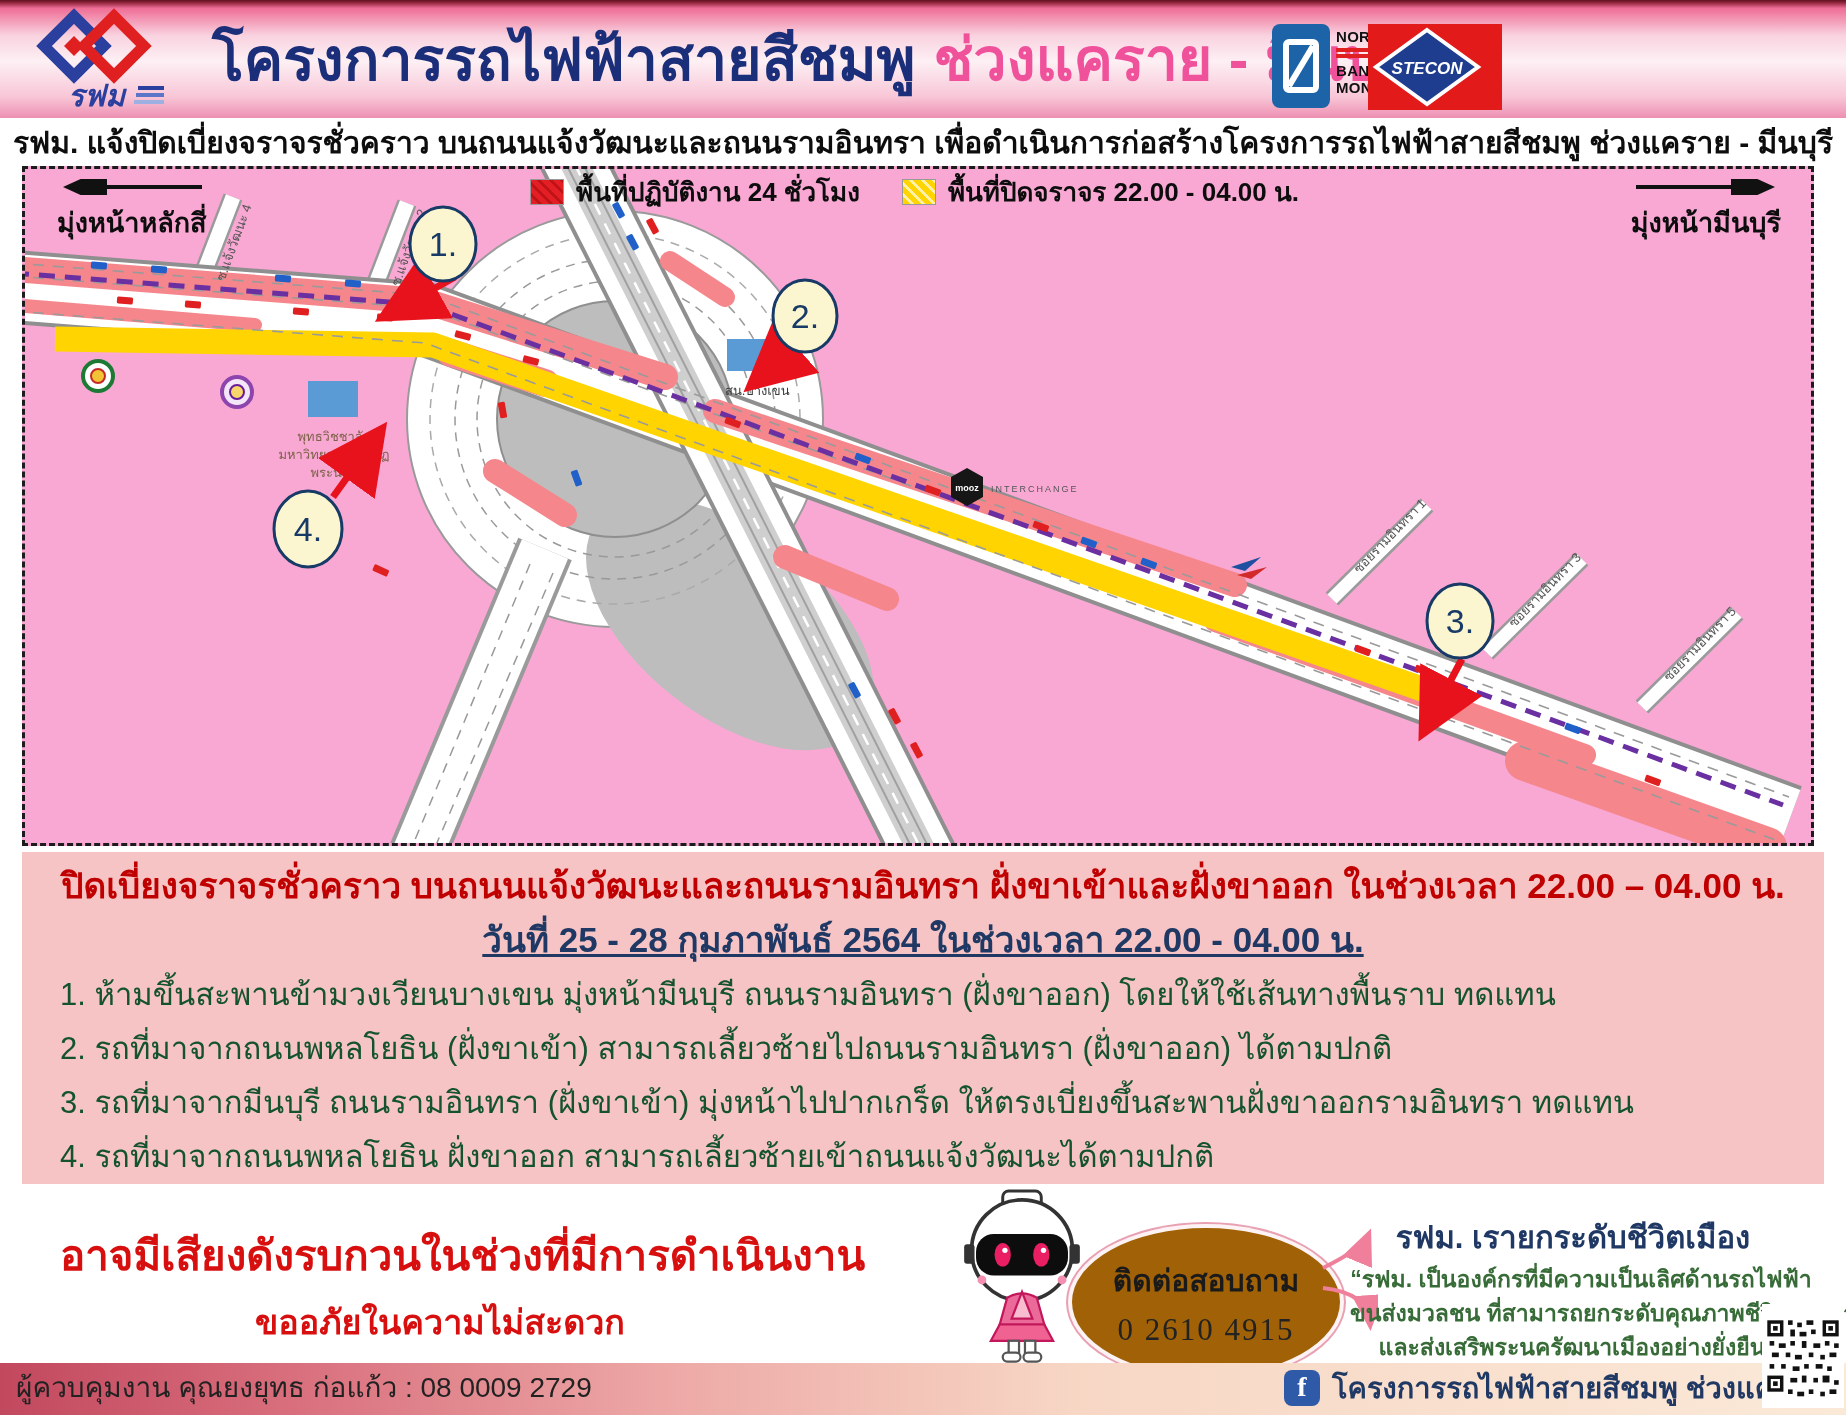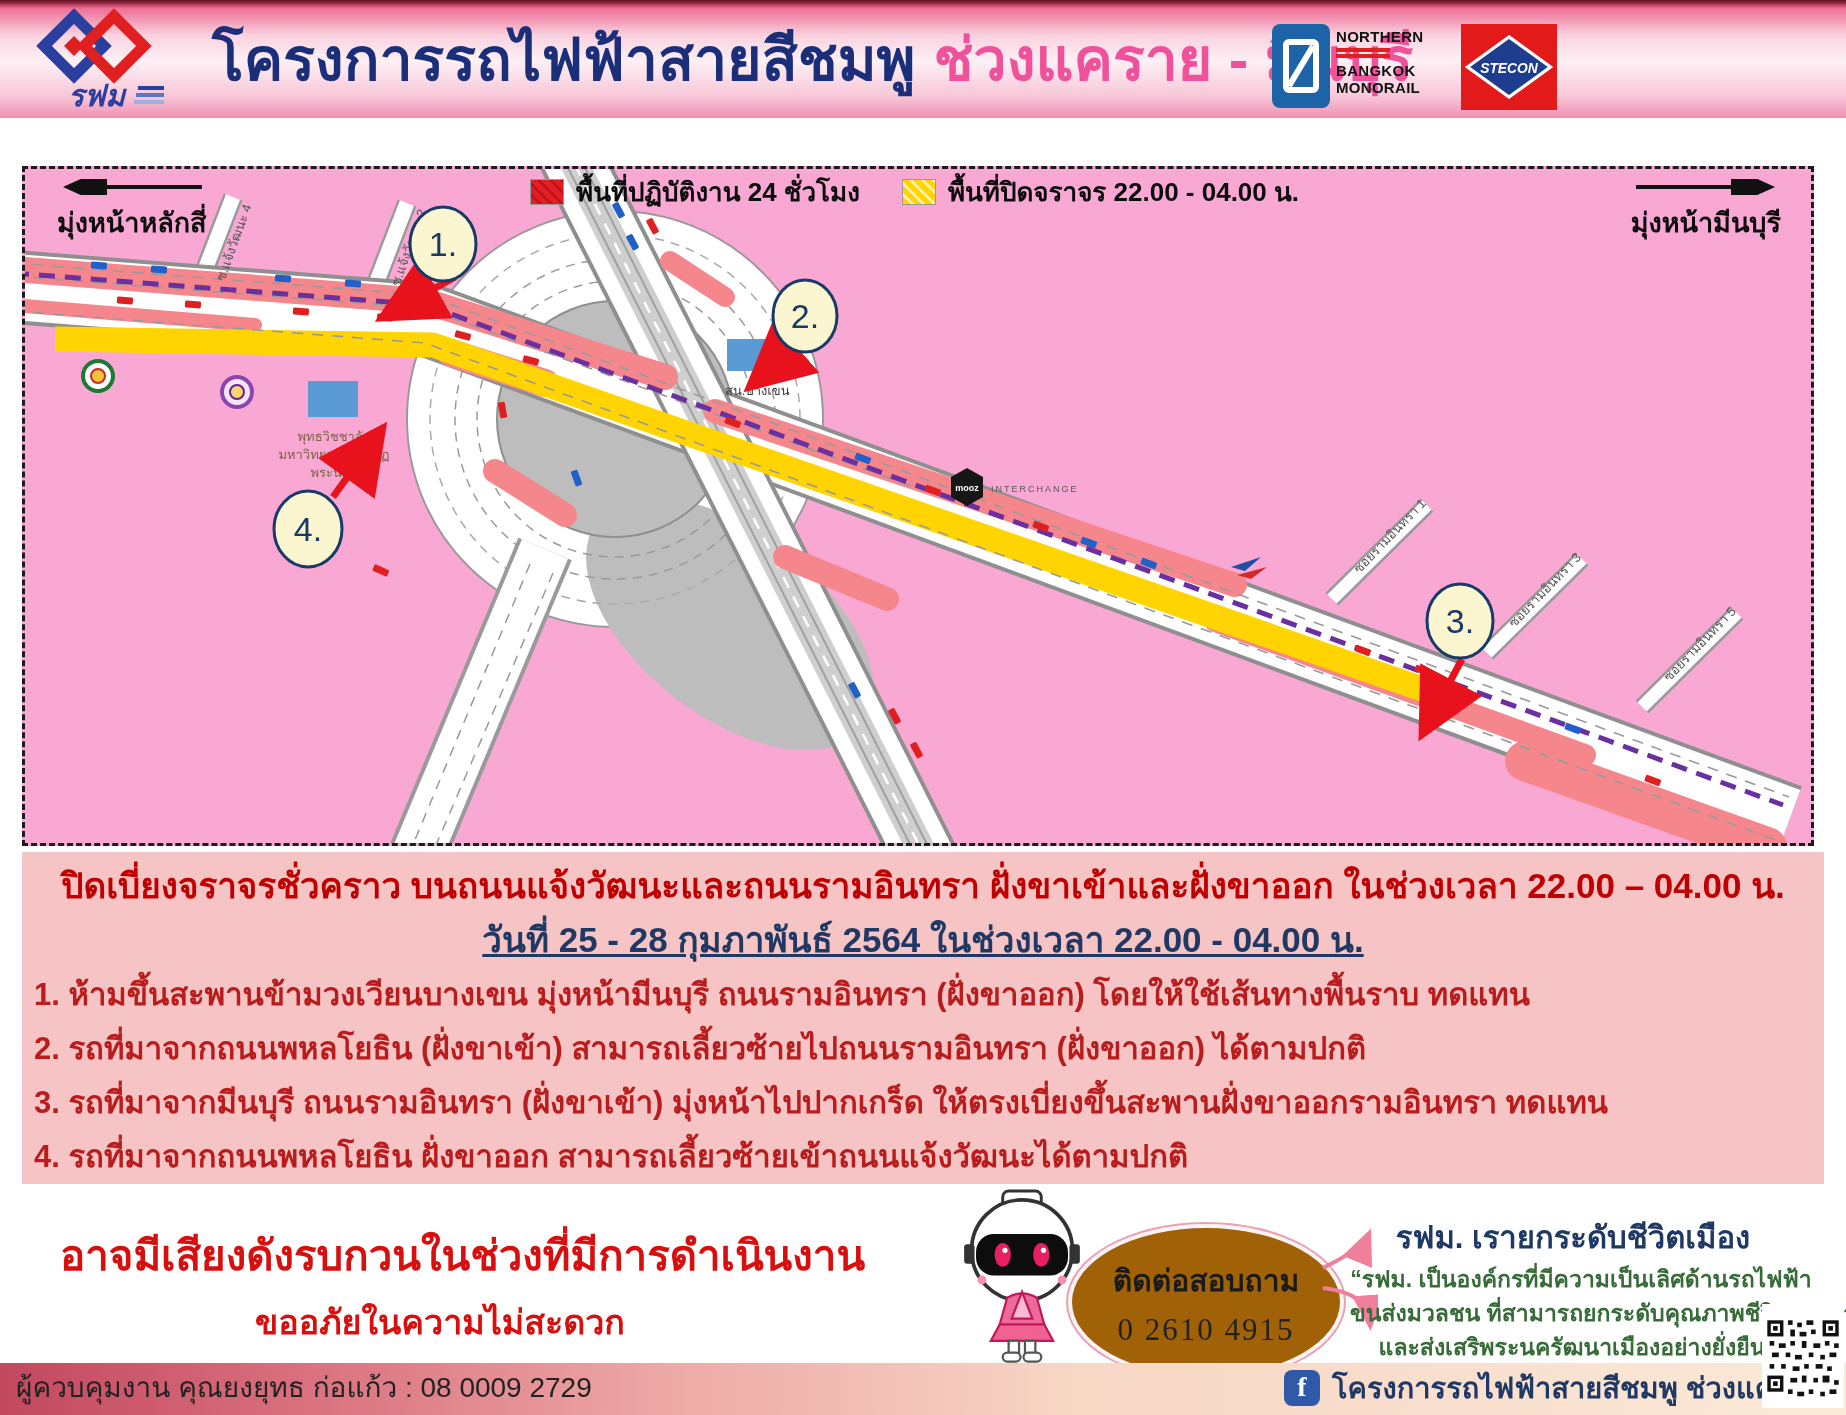--- a/index.html
+++ b/index.html
@@ -13,22 +13,22 @@
   .header-title { position:absolute; left:212px; top:10px; width:1050px; white-space:nowrap;
     font-size:59px; font-weight:bold; line-height:100px; }
   .title-main { color:#1b2e7a; }
   .title-section { color:#f0519b; margin-left:18px; }
   .nbm-logo { position:absolute; left:1272px; top:24px; display:flex; gap:6px; }
   .nbm-square { width:58px; height:84px; }
   .nbm-text { padding-top:4px; }
   .nbm-line { font-size:15px; font-weight:bold; color:#111; line-height:17px; letter-spacing:.3px; }
   .nbm-bars { width:54px; margin:3px 0 4px 0; }
   .nbm-bar { height:4px; background:#e02020; margin-bottom:2px; }
-  .stecon-logo { position:absolute; left:1461px; top:24px; width:96px; height:86px; background:#e21a1a;
-    display:flex; align-items:center; justify-content:center; }
+  .stecon-logo { position:absolute; left:1368px; top:24px; width:134px; height:86px; background:#e21a1a;
+    display:flex; align-items:center; }
 
   
   .subtitle { position:absolute; left:0; top:120px; width:1846px; height:46px; text-align:center;
     font-size:30px; font-weight:bold; color:#0d0d0d; line-height:46px; white-space:nowrap; }
 
   
   .map-box { position:absolute; left:22px; top:166px; width:1792px; height:680px;
     border:3px dashed #1c1c1c; background:#f9a8d4; }
   .legend { position:absolute; left:505px; top:2px; display:flex; gap:42px; z-index:5; }
   .legend-item { display:flex; align-items:center; gap:12px; }
@@ -39,21 +39,21 @@
   .dir { position:absolute; top:10px; z-index:5; }
   .dir-left { left:32px; }
   .dir-right { right:30px; text-align:right; }
   .dir-label { font-size:27px; font-weight:bold; color:#0d0d0d; margin-top:2px; white-space:nowrap; }
   .map-svg { position:absolute; left:0; top:0; width:100%; height:100%; }
 
   
   .pink-box { position:absolute; left:22px; top:852px; width:1802px; height:332px; background:#f6c4c4; padding-top:8px; }
   .headline { text-align:center; font-size:35px; font-weight:bold; color:#c00000; line-height:52px; white-space:nowrap; }
   .dateline { text-align:center; font-size:35px; font-weight:bold; color:#1f3864; text-decoration:underline; line-height:56px; white-space:nowrap; }
-  .item { font-size:31px; font-weight:bold; color:#b91c1c; line-height:54px; padding-left:12px; white-space:nowrap; }
+  .item { font-size:31px; font-weight:normal; color:#14532d; line-height:54px; padding-left:38px; white-space:nowrap; }
 
   
   .notice1 { position:absolute; left:60px; top:1222px; width:760px; text-align:center;
     font-size:42px; font-weight:bold; color:#d80f0f; white-space:nowrap; }
   .notice2 { position:absolute; left:60px; top:1295px; width:760px; text-align:center;
     font-size:34px; font-weight:bold; color:#d80f0f; white-space:nowrap; }
 
   
   .mascot { position:absolute; left:932px; top:1188px; }
   .contact { position:absolute; left:1072px; top:1228px; width:268px; height:148px;
@@ -116,20 +116,21 @@
       </div>
     </div>
     <div class="stecon-logo">
       <svg width="118" height="86" viewBox="0 0 118 86">
         <polygon points="59,6 110,43 59,80 8,43" fill="#1e3d8f" stroke="#fff" stroke-width="4"></polygon>
         <text x="59" y="50" font-size="17" font-weight="bold" font-style="italic" fill="#fff" text-anchor="middle">STECON</text>
       </svg>
     </div>
   </div>
 
+  <div class="subtitle">รฟม. แจ้งปิดเบี่ยงจราจรชั่วคราว บนถนนแจ้งวัฒนะและถนนรามอินทรา  เพื่อดำเนินการก่อสร้างโครงการรถไฟฟ้าสายสีชมพู ช่วงแคราย - มีนบุรี</div>
 
   <div class="map-box">
     <div class="legend">
       <div class="legend-item">
         <div class="swatch sw-red"></div>
         <div class="legend-label">พื้นที่ปฏิบัติงาน 24 ชั่วโมง</div>
       </div>
       <div class="legend-item">
         <div class="swatch sw-yellow"></div>
         <div class="legend-label">พื้นที่ปิดจราจร 22.00 - 04.00 น.</div>

